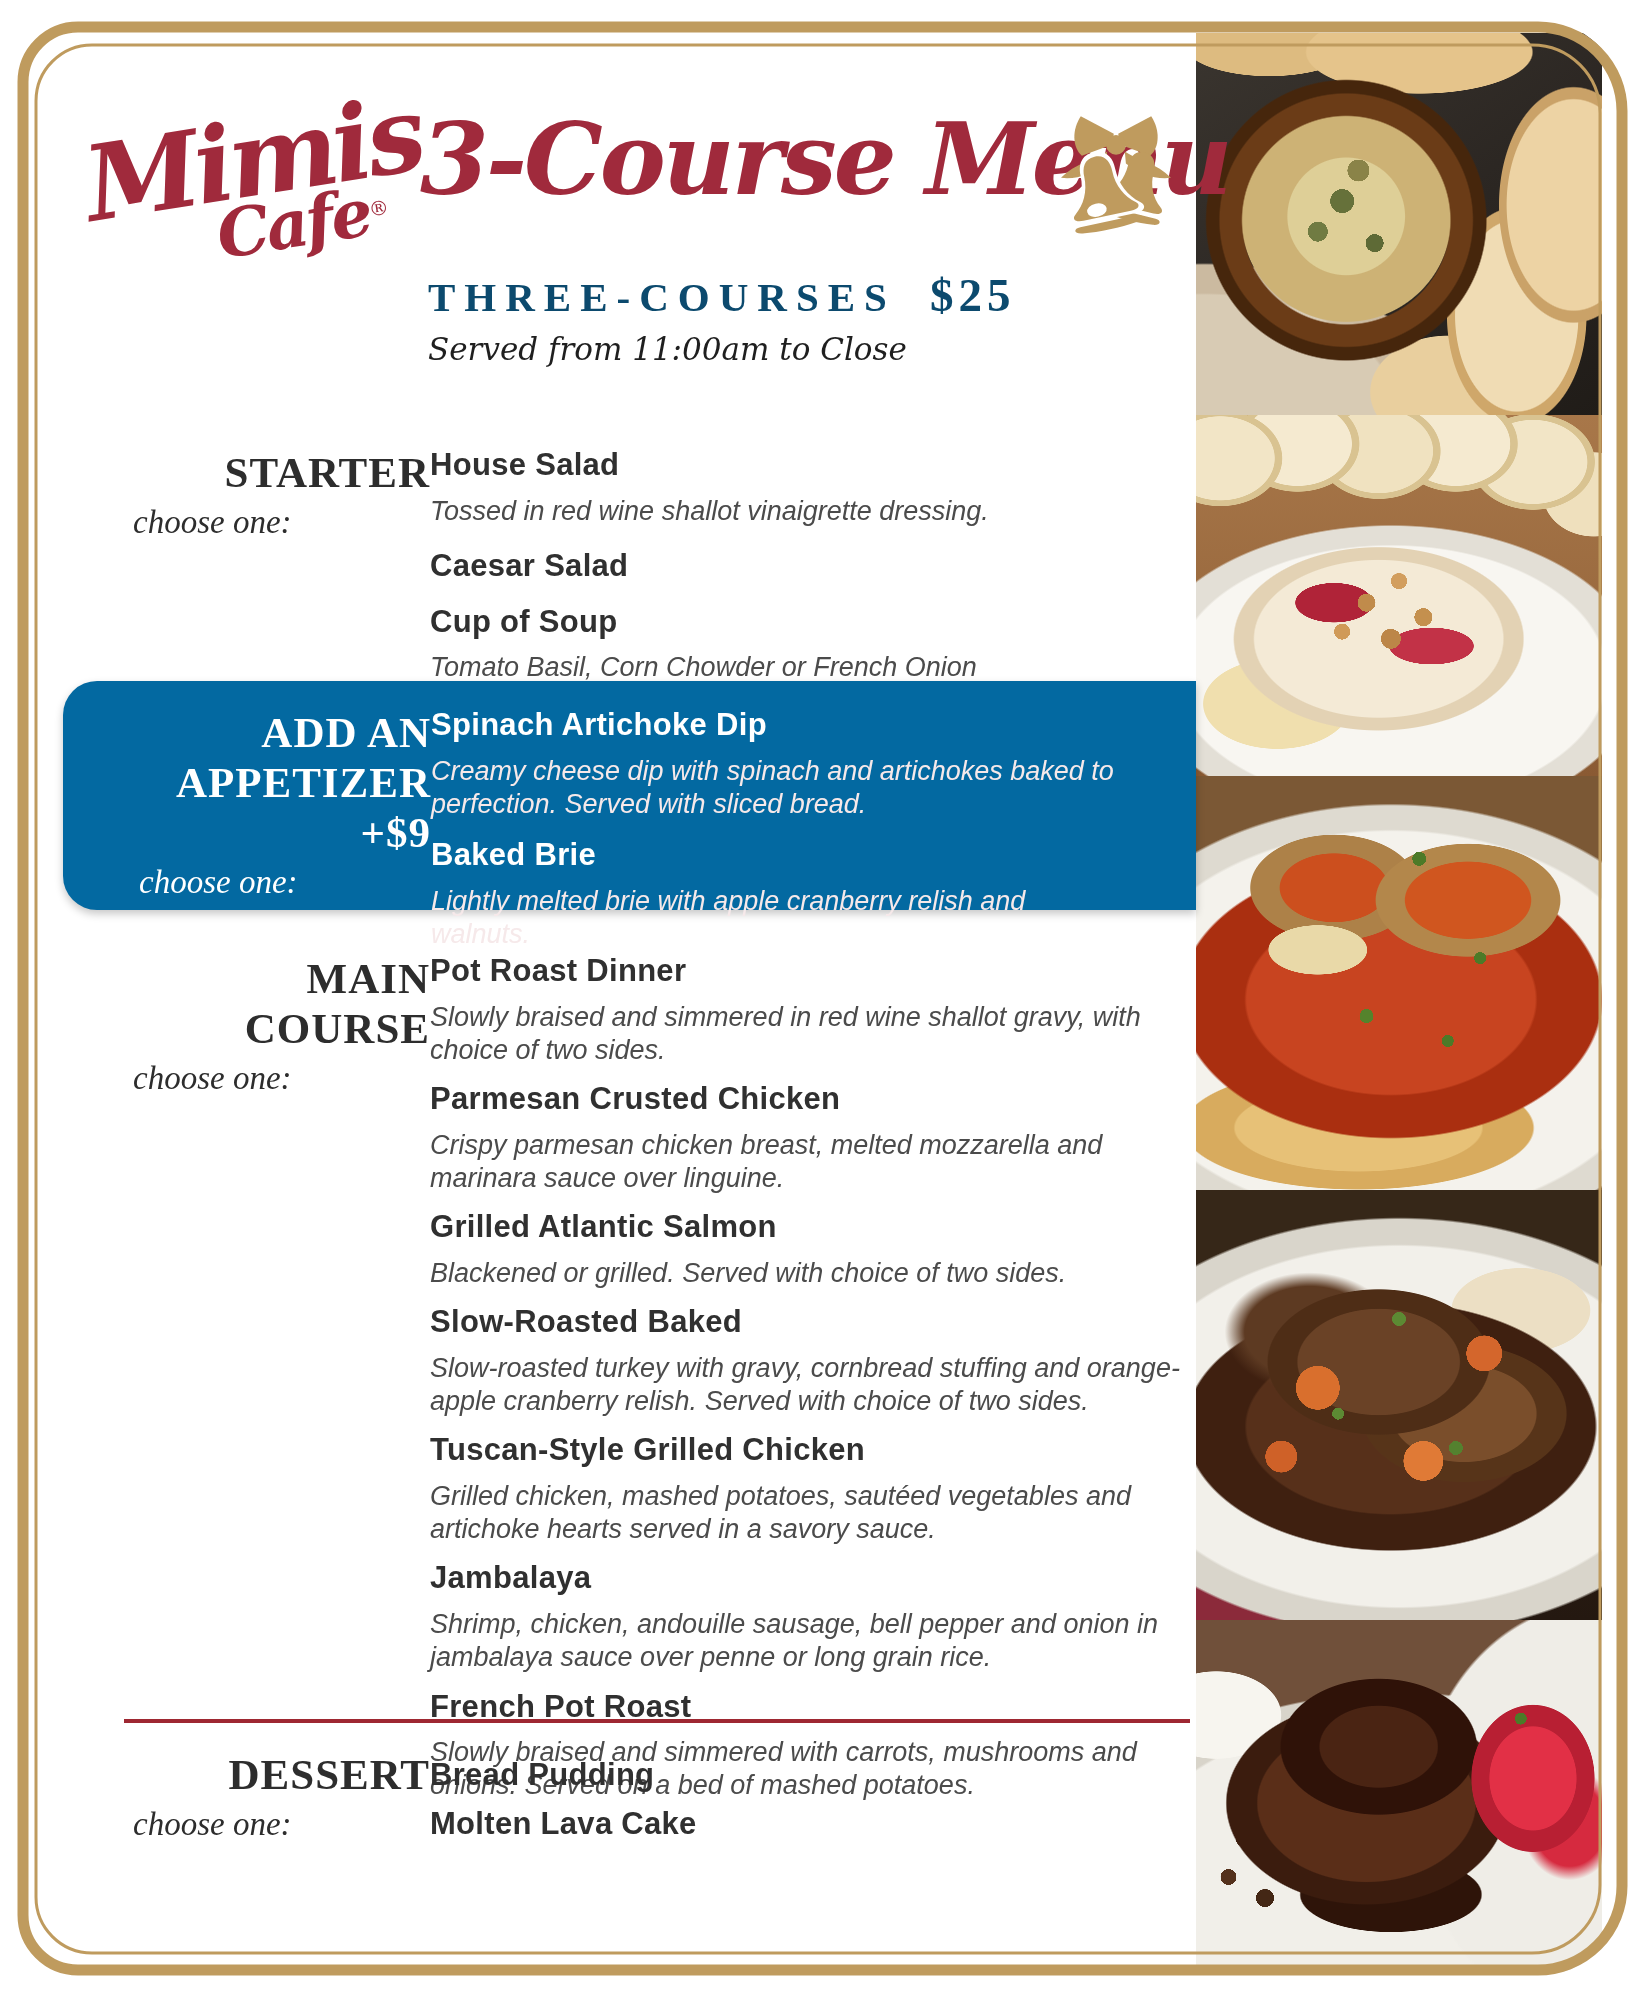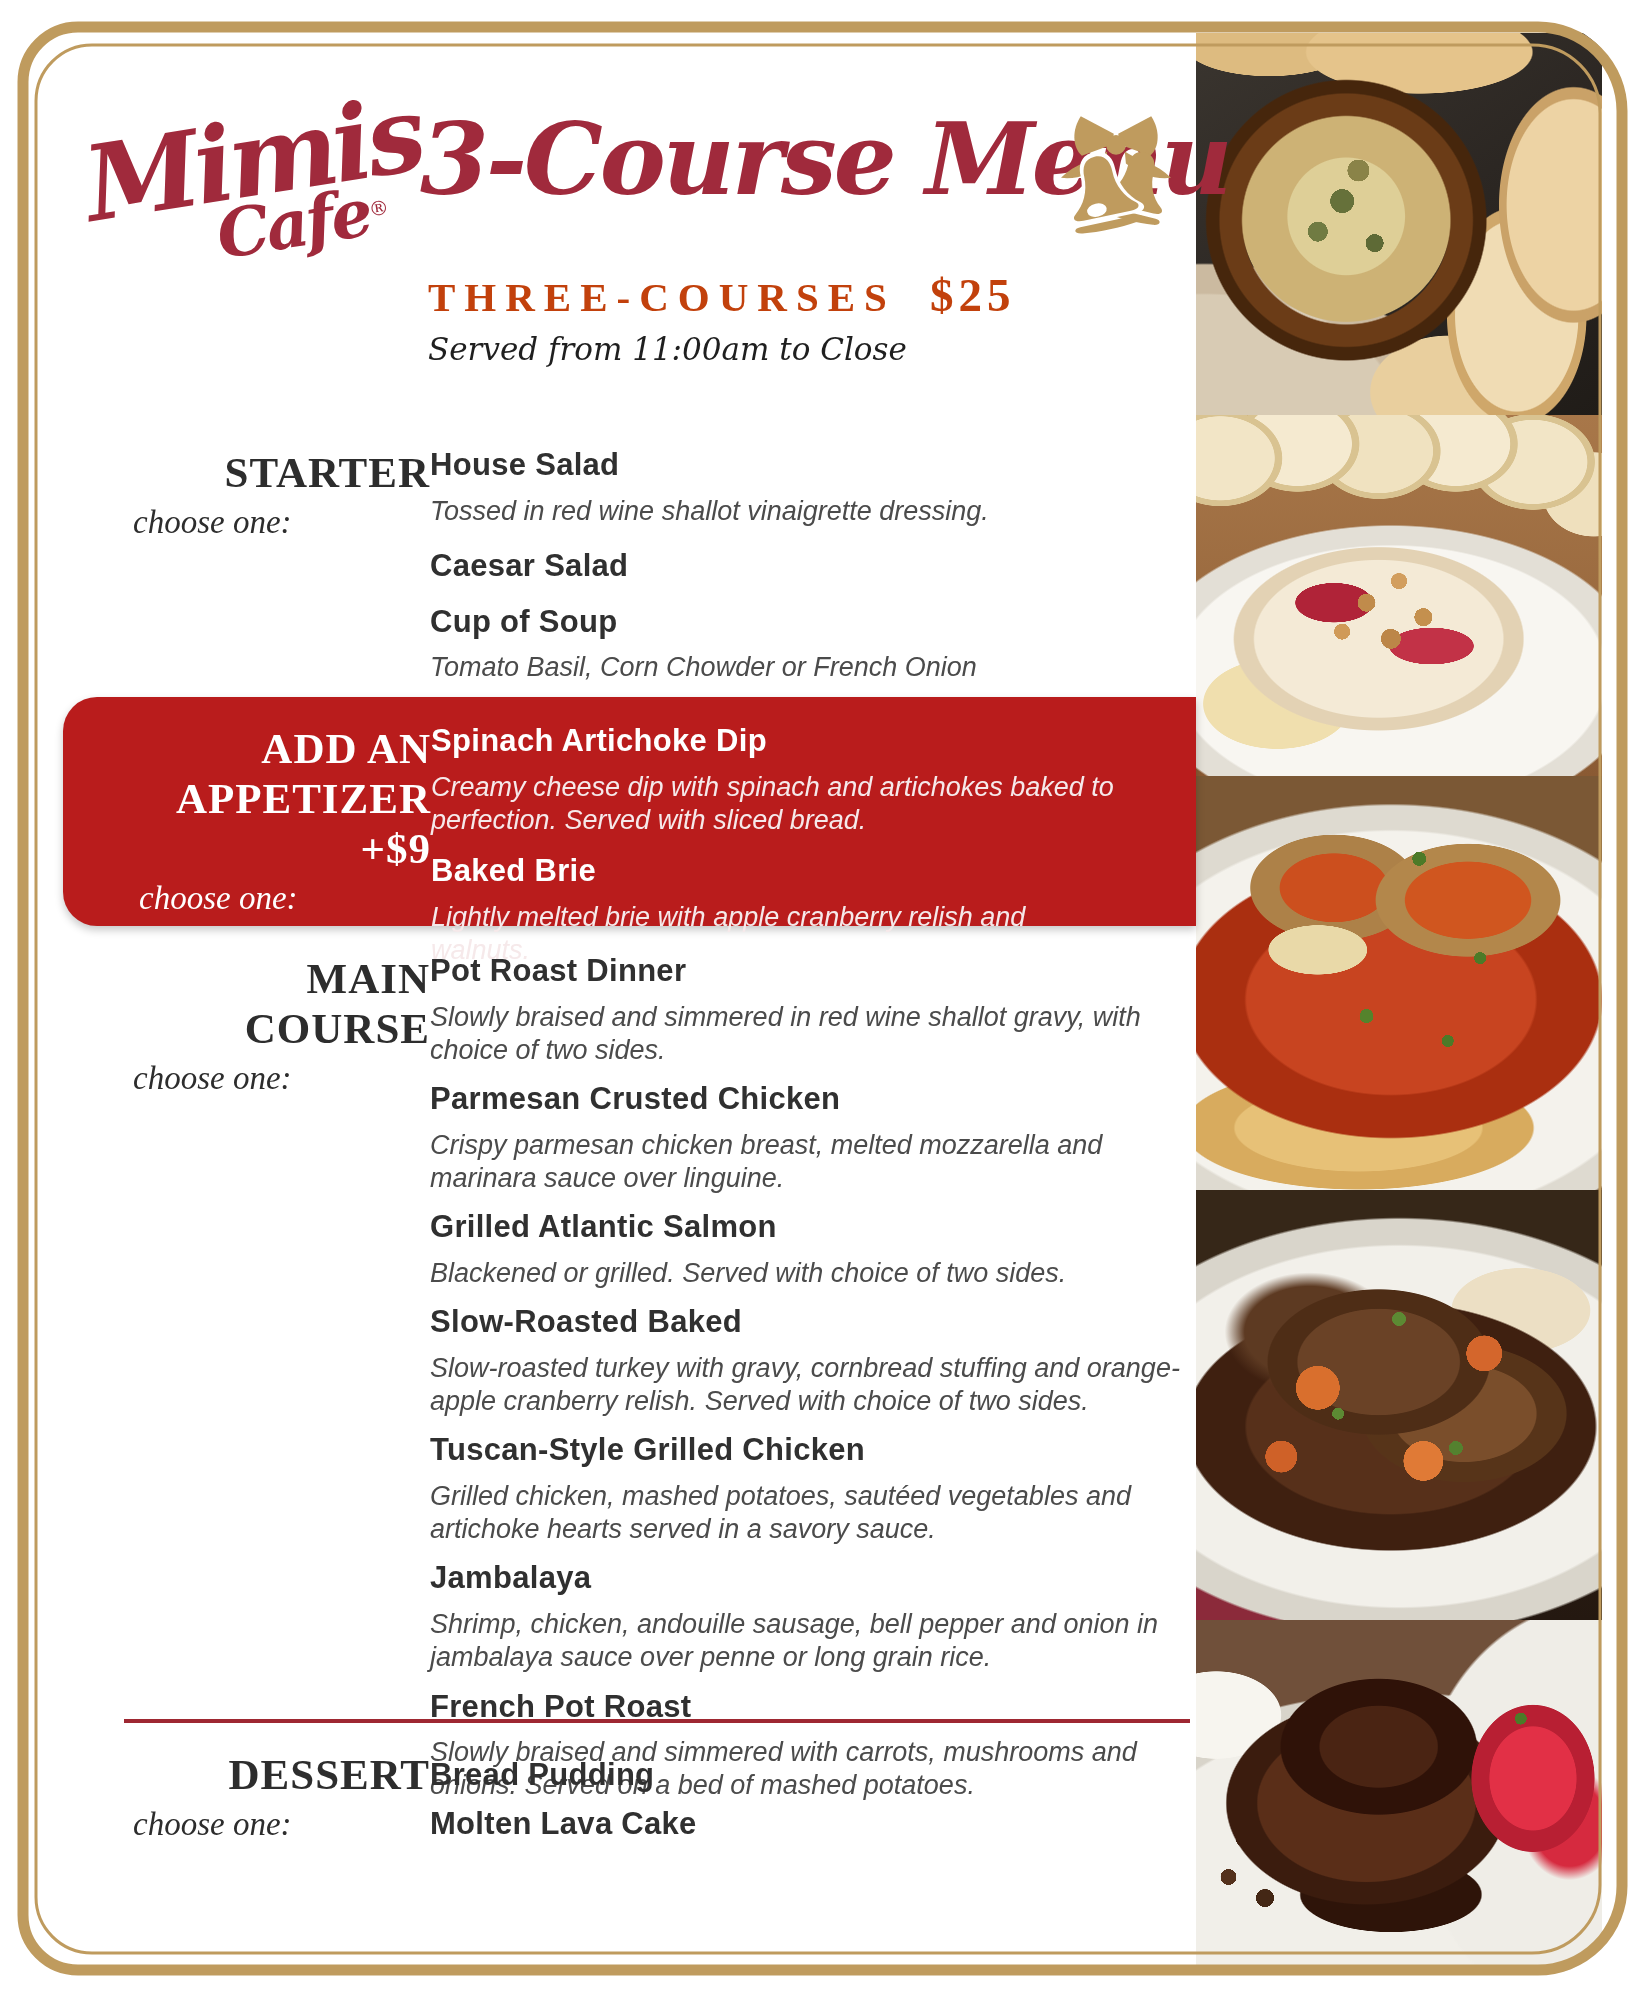--- a/index.html
+++ b/index.html
@@ -11,21 +11,21 @@
 
   
   .logo{position:absolute;left:88px;top:116px;z-index:3;color:#a02a3c;transform:rotate(-9deg);}
   .logo .l1{font:italic 700 104px/0.82 "DejaVu Serif",serif;letter-spacing:-5px;}
   .logo .l2{font:italic 700 66px/0.8 "DejaVu Serif",serif;letter-spacing:-3px;margin-left:122px;margin-top:2px;}
   .logo .reg{font:400 20px "DejaVu Serif",serif;vertical-align:18px;letter-spacing:0;}
 
   
   .title-script{position:absolute;left:420px;top:110px;z-index:3;color:#a02a3c;
     font:italic 700 99px/1 "DejaVu Serif",serif;letter-spacing:-3px;}
-  .courses-line{position:absolute;left:428px;top:272px;z-index:3;color:#c2410c;
+  .courses-line{position:absolute;left:428px;top:272px;z-index:3;color:#0c4a6e;
     font:700 41px/1 "Liberation Serif",serif;letter-spacing:9px;}
   .courses-line .price{font-size:47px;letter-spacing:5px;margin-left:34px;}
   .served{position:absolute;left:428px;top:332px;z-index:3;color:#1f1f1f;
     font:italic 400 31px/1.1 "DejaVu Serif",serif;}
   .bells{position:absolute;left:1050px;top:114px;width:132px;height:132px;z-index:3;}
 
   
   .section{position:absolute;left:133px;width:1063px;display:grid;grid-template-columns:297px 1fr;z-index:3;}
   .sec-head{font:700 43px/1.16 "Liberation Serif",serif;color:#2d2d2d;letter-spacing:1px;text-align:right;}
   .choose{font:italic 400 33px/1.1 "Liberation Serif",serif;color:#2d2d2d;margin-top:6px;}
@@ -33,22 +33,22 @@
   .item-desc{font:italic 400 27px/1.23 "Liberation Sans",sans-serif;color:#4b4b4b;margin-top:12px;max-width:780px;}
 
   #starter-section{top:448px;}
   #starter-section .menu-item{margin-bottom:21px;}
   #main-section{top:954px;}
   #main-section .menu-item{margin-bottom:15px;}
   #dessert-section{top:1750px;}
   #dessert-section .menu-item{margin-bottom:14px;margin-top:8px;}
 
   
-  #appetizer-band{position:absolute;left:63px;top:697px;width:1133px;height:229px;z-index:2;
-    background:#b91c1c;border-radius:34px 0 0 34px;box-shadow:0 4px 9px rgba(0,0,0,.22);
+  #appetizer-band{position:absolute;left:63px;top:681px;width:1133px;height:229px;z-index:2;
+    background:#0369a1;border-radius:34px 0 0 34px;box-shadow:0 4px 9px rgba(0,0,0,.22);
     display:grid;grid-template-columns:292px 1fr;padding:27px 0 0 76px;box-sizing:border-box;}
   #appetizer-band .sec-head,#appetizer-band .choose{color:#ffffff;}
   #appetizer-band .item-name{color:#ffffff;}
   #appetizer-band .item-desc{color:#f6e9ea;max-width:690px;}
   #appetizer-band .menu-item{margin-bottom:17px;}
 
   
   .divider{position:absolute;left:124px;top:1719px;width:1066px;height:4px;background:#9e2832;z-index:3;}
 
   

